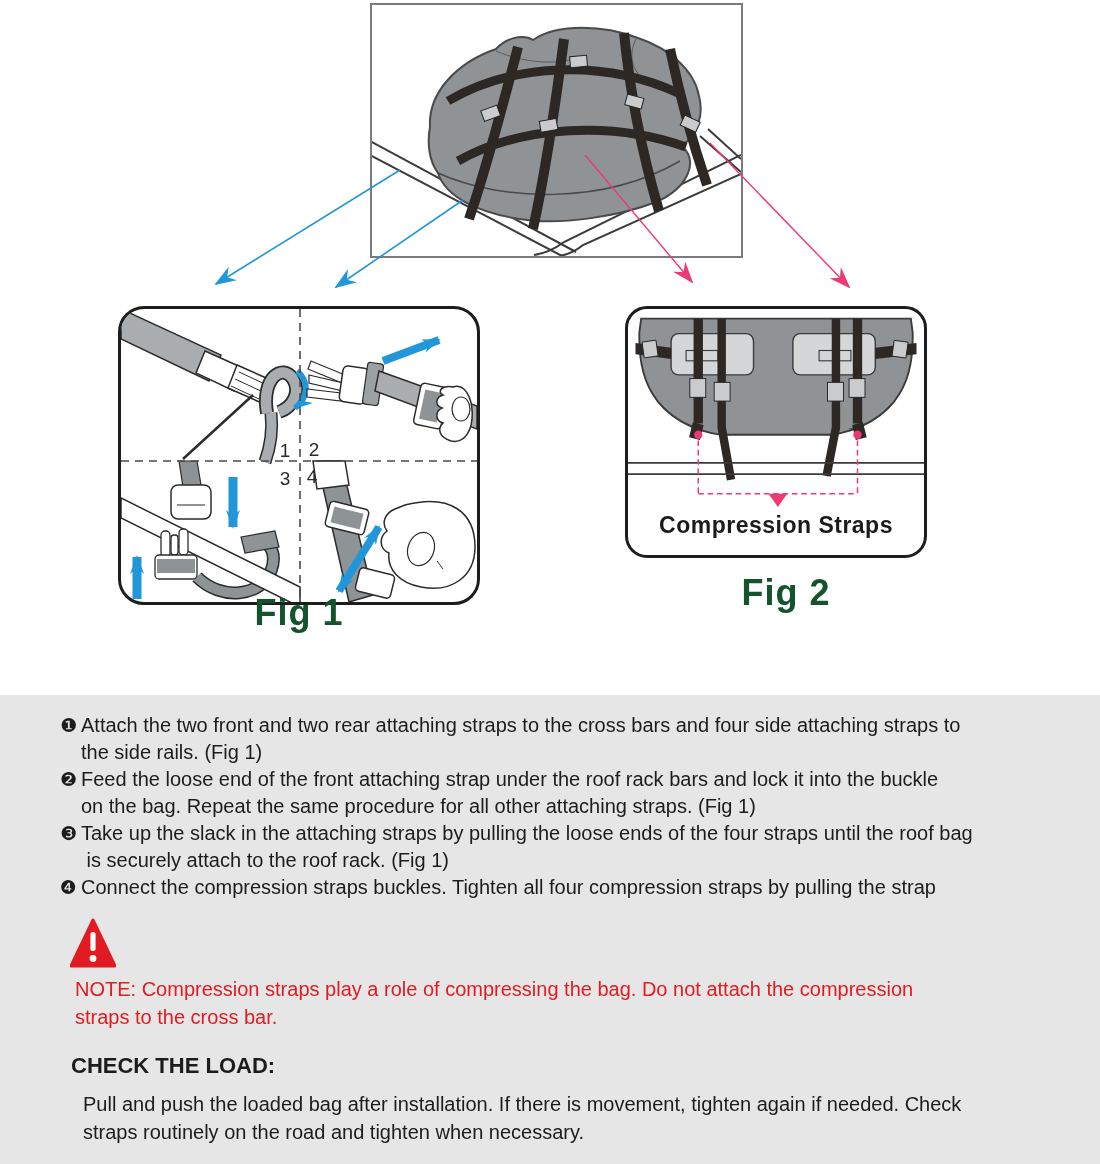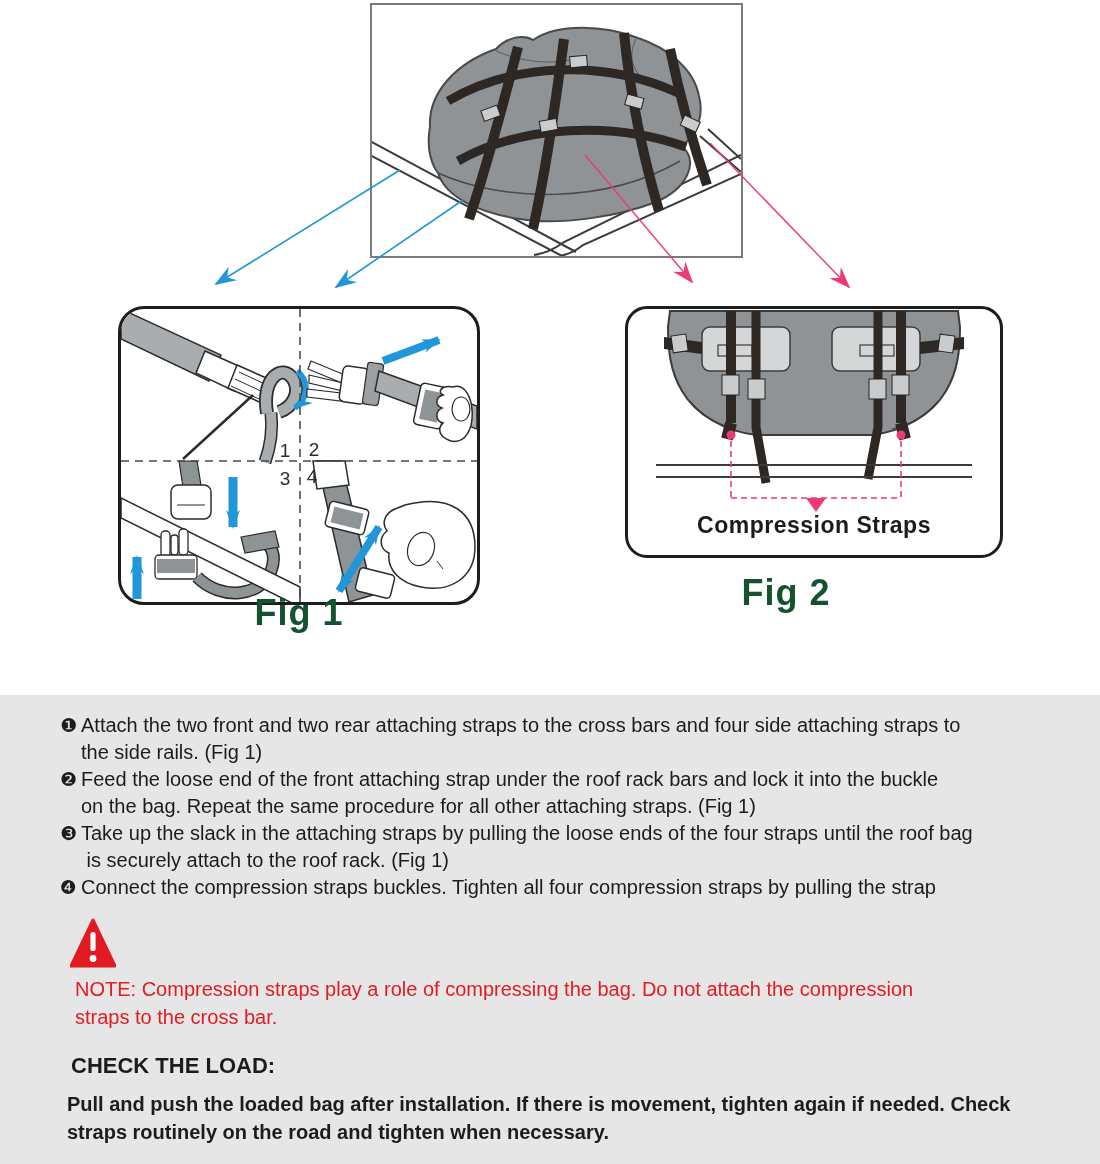--- a/index.html
+++ b/index.html
@@ -12,21 +12,21 @@
   .top-box{
     left:370px;top:3px;width:373px;height:255px;
     border:2px solid #7b7b7b;background:#fff;box-sizing:border-box;
   }
   .top-box svg{display:block;width:100%;height:100%;}
   
   .arrows-overlay{left:0;top:0;width:1100px;height:700px;pointer-events:none;}
   
   .fig-box{box-sizing:border-box;background:#fff;border:3px solid #1d1d1d;overflow:hidden;}
   .fig1-box{left:118px;top:306px;width:362px;height:299px;border-radius:26px;}
-  .fig2-box{left:625px;top:306px;width:378px;height:252px;border-radius:22px;}
+  .fig2-box{left:625px;top:306px;width:302px;height:252px;border-radius:22px;}
   .fig-box svg{display:block;width:100%;height:100%;}
   .fig2-caption{
     position:absolute;left:0;right:0;top:203px;text-align:center;
     font-weight:bold;font-size:23px;color:#1b1b1b;letter-spacing:0.5px;
   }
   .fig-label{font-weight:bold;font-size:36px;color:#14532d;text-align:center;letter-spacing:1px;}
   .fig1-label{left:118px;width:362px;top:592px;}
   .fig2-label{left:625px;width:322px;top:572px;}
   
   .panel{
@@ -34,21 +34,21 @@
     box-sizing:border-box;padding:17px 50px 0 63px;
     font-size:20px;line-height:27px;color:#1c1c1c;
   }
   .step{position:relative;padding-left:18px;}
   .step .bullet{position:absolute;left:-3px;top:0;font-size:19px;font-family:"DejaVu Sans",sans-serif;}
   .step-line{display:block;white-space:pre-wrap;}
   .note{display:flex;align-items:flex-start;margin-top:15px;flex-direction:column;}
   .note .warn{flex:0 0 auto;margin-left:7px;margin-top:2px;}
   .note .note-text{margin-left:12px;line-height:28px;}
   .check-heading{margin-top:22px;margin-left:8px;font-weight:bold;font-size:22px;line-height:26px;}
-  .check-para{margin-top:11px;margin-left:4px;line-height:28px;font-weight:bold;}
+  .check-para{margin-top:11px;margin-left:20px;line-height:28px;}
 </style>
 </head>
 <body>
 
 <div class="abs top-box">
   <svg viewBox="0 0 369 251">
 
     <g stroke="#3b3b3b" stroke-width="2" fill="none">
       <path d="M-2,136 L204,247"></path>
       <path d="M-2,150 L190,251"></path>

